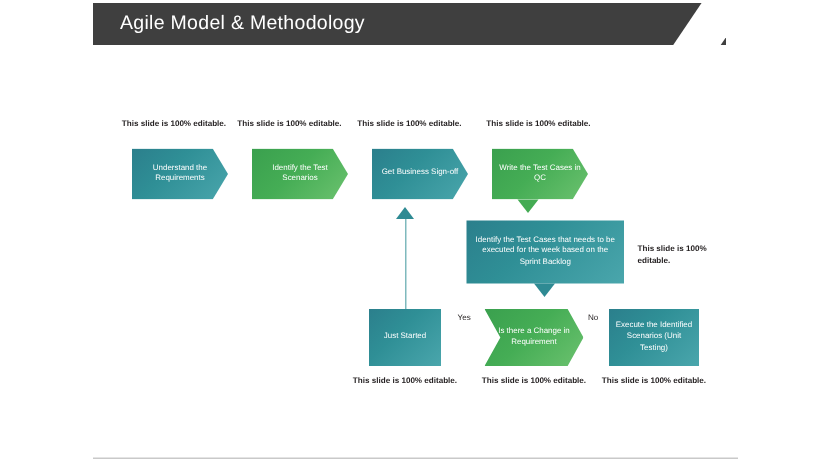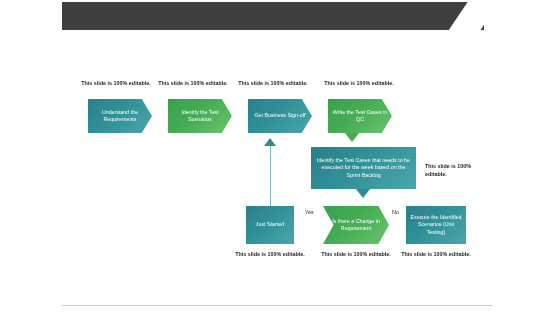--- a/index.html
+++ b/index.html
@@ -134,20 +134,21 @@
     position:absolute;
     left:62px; bottom:9px;
     width:430px; height:1px;
     background:#c9c9c9;
   }
 </style>
 </head>
 <body>
 
 <div id="header-bar">
+  <div id="header-title">Agile Model &amp; Methodology</div>
   <div id="header-slash"></div>
   <div id="header-slash-inner"></div>
 </div>
 
 <div id="canvas">
 
   <div class="caption" style="left:81px;  top:80px;">This slide is 100% editable.</div>
   <div class="caption" style="left:158px; top:80px;">This slide is 100% editable.</div>
   <div class="caption" style="left:238px; top:80px;">This slide is 100% editable.</div>
   <div class="caption" style="left:324px; top:80px;">This slide is 100% editable.</div>

